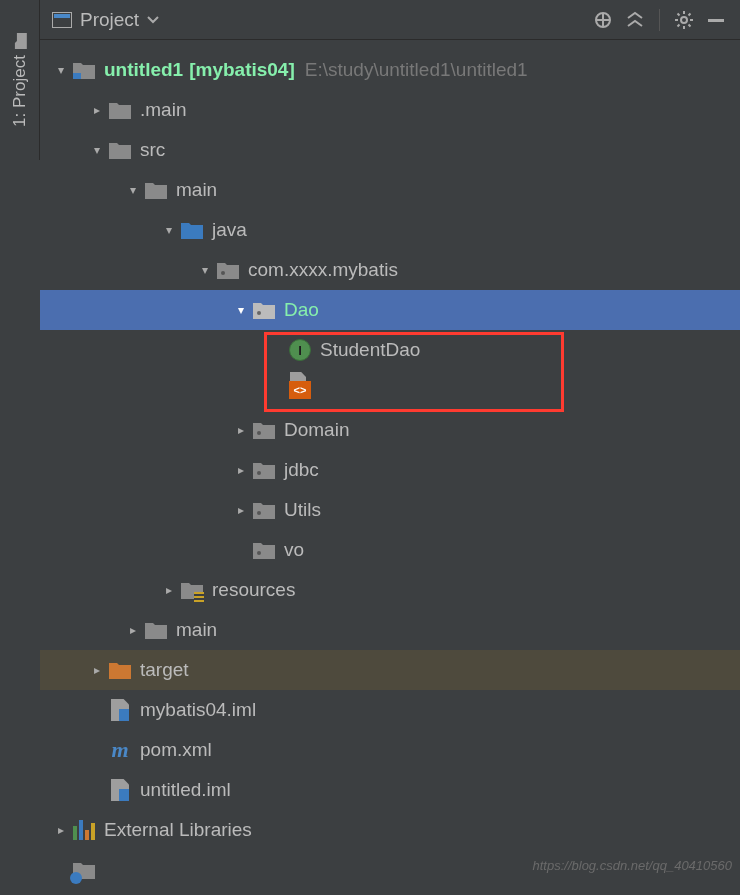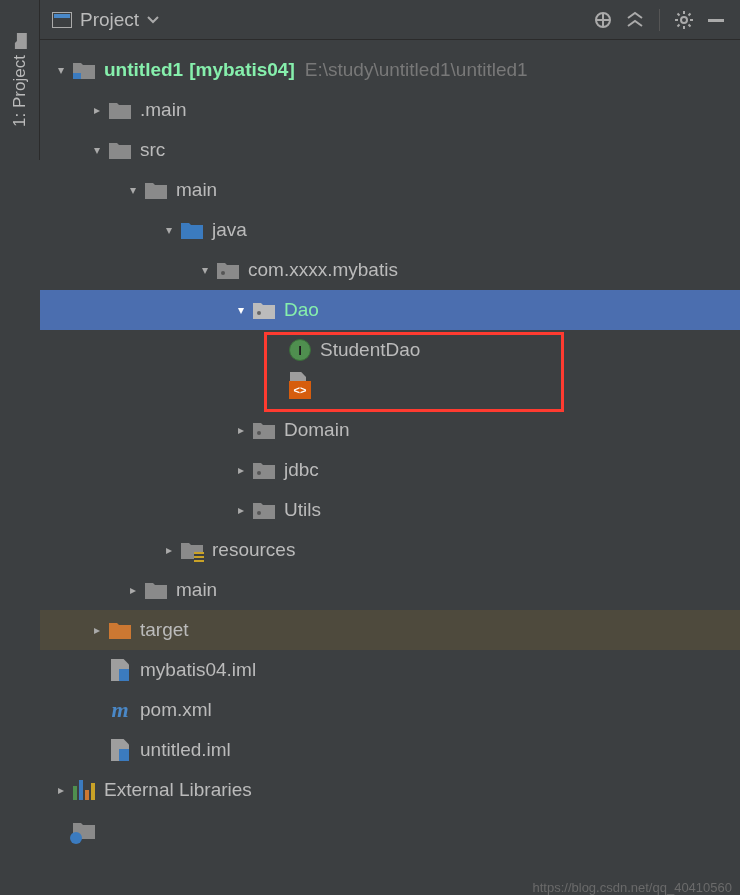--- a/index.html
+++ b/index.html
@@ -114,23 +114,24 @@
   .label.bold { font-weight: 600; }
   .label.muted { color: #787878; text-align: center; }
   .redbox {
     position: absolute;
     border: 3px solid #ff3b30;
     pointer-events: none;
   }
   .watermark {
     position: absolute;
     right: 8px;
-    bottom: 0;
+    bottom: 22px;
     font-size: 13px;
     color: #6a6a6a;
+    font-style: italic;
   }
   .interface-badge {
     width: 22px; height: 22px; border-radius: 50%;
     background: #4f8f4f;
     border: 1px solid #3a6e3a;
     color: #1e1e1e;
     font-weight: bold;
     font-size: 13px;
     display: inline-flex;
     align-items: center; justify-content: center;
@@ -371,20 +372,31 @@
       <span class="chev">▸</span>
       <span class="icon">
         <svg width="22" height="18" viewBox="0 0 22 18">
             <path d="M0 2h8l2 2h12v14H0z" fill="#8a8a8a"></path>
             <circle cx="6" cy="12" r="2" fill="#555"></circle>
           </svg>
       </span>
       <span class="label">Utils</span>
     </div>
 
+    <div class="row">
+      <span class="indent" style="width:180px"></span>
+      <span class="chev blank">▸</span>
+      <span class="icon">
+        <svg width="22" height="18" viewBox="0 0 22 18">
+            <path d="M0 2h8l2 2h12v14H0z" fill="#8a8a8a"></path>
+            <circle cx="6" cy="12" r="2" fill="#555"></circle>
+          </svg>
+      </span>
+      <span class="label">vo</span>
+    </div>
 
     <div class="row">
       <span class="indent" style="width:108px"></span>
       <span class="chev">▸</span>
       <span class="icon folder">
         <svg width="22" height="18" viewBox="0 0 22 18">
             <path d="M0 2h8l2 2h12v14H0z" fill="#8a8a8a"></path>
           </svg>
         <span class="res-folder-mark"></span>
       </span>

